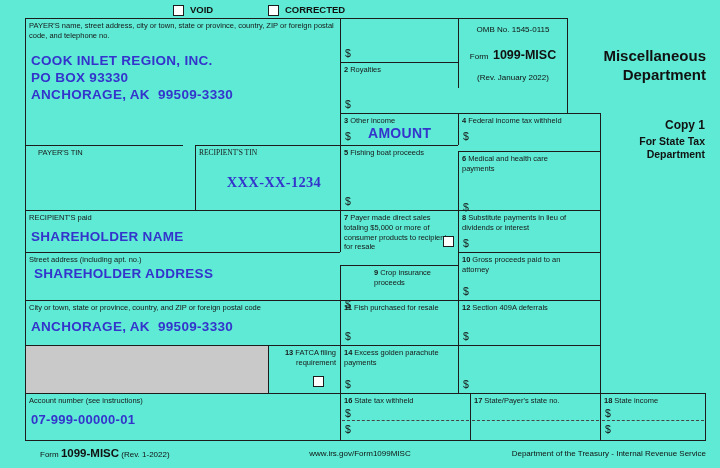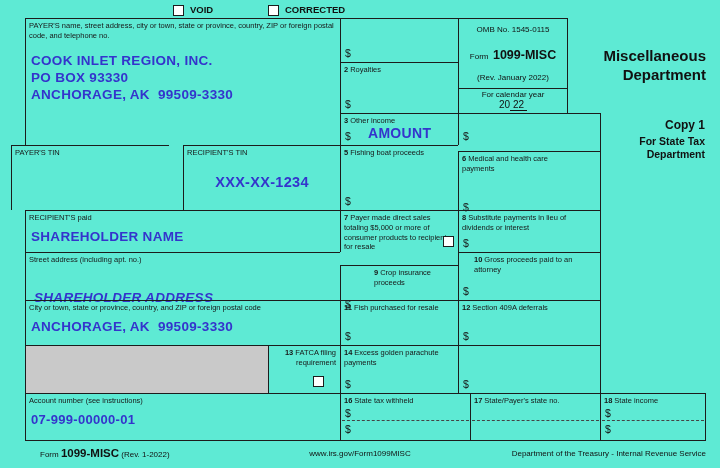--- a/index.html
+++ b/index.html
@@ -44,40 +44,37 @@
     <div class="small8">OMB No. 1545-0115</div>
     <div><span class="small8">Form</span> <span style="font-size:12.5px;font-weight:bold;">1099-MISC</span></div>
     <div class="small8">(Rev. January 2022)</div>
   </div>
 
   <div class="cell" style="left:340px;top:62px;width:118px;height:51px;">
     <div class="lbl"><span class="num">2</span><span>Royalties</span></div>
     <span class="dollar">$</span>
   </div>
 
-  <div class="cell ctr" style="left:458px;top:88px;width:109px;height:25px;padding-top:1px;">
-    <div class="small8">For calendar year</div>
-    <div style="font-size:10px;"><span>20</span><span style="border-bottom:1px solid #111;padding:0 3px;">22</span></div>
-  </div>
 
   <div class="cell" style="left:340px;top:113px;width:118px;height:32px;">
     <div class="lbl"><span class="num">3</span><span>Other income</span></div>
     <span class="dollar">$</span>
     <span class="blue" style="position:absolute;left:27px;bottom:4px;font-size:14px;">AMOUNT</span>
   </div>
 
   <div class="cell" style="left:458px;top:113px;width:142px;height:32px;">
+    <div class="lbl"><span class="num">4</span><span>Federal income tax withheld</span></div>
     <span class="dollar">$</span>
   </div>
 
-  <div class="cell" style="left:11px;top:145px;width:158px;height:65px;">
+  <div class="cell" style="left:25px;top:145px;width:158px;height:65px;padding-left:9px;">
     <div class="lbl">PAYER'S TIN</div>
   </div>
 
-  <div class="cell" style="left:183px;top:145px;width:157px;height:65px;">
+  <div class="cell" style="left:195px;top:145px;width:157px;height:65px;font-family:Liberation Serif, serif;">
     <div class="lbl">RECIPIENT'S TIN</div>
     <div class="blue ctr" style="margin-top:16px;font-size:14.5px;">XXX-XX-1234</div>
   </div>
 
   <div class="cell" style="left:340px;top:145px;width:118px;height:65px;">
     <div class="lbl"><span class="num">5</span><span>Fishing boat proceeds</span></div>
     <span class="dollar">$</span>
   </div>
 
   <div class="cell" style="left:458px;top:151px;width:142px;height:65px;">
@@ -95,29 +92,29 @@
     <div class="cbx" style="right:4px;bottom:5px;"></div>
   </div>
 
   <div class="cell" style="left:458px;top:210px;width:142px;height:42px;">
     <div class="lbl" style="max-width:120px;"><span class="num">8</span><span>Substitute payments in lieu of dividends or interest</span></div>
     <span class="dollar">$</span>
   </div>
 
   <div class="cell" style="left:25px;top:252px;width:315px;height:48px;">
     <div class="lbl">Street address (including apt. no.)</div>
-    <div class="blue entry" style="margin:24px 0 0 8px;font-style:italic;">SHAREHOLDER ADDRESS</div>
+    <div class="blue entry" style="margin:0 0 0 8px;">SHAREHOLDER ADDRESS</div>
   </div>
 
   <div class="cell" style="left:340px;top:265px;width:118px;height:48px;padding-left:30px;">
     <div class="lbl"><span class="num">9</span><span>Crop insurance proceeds</span></div>
     <span class="dollar">$</span>
   </div>
 
-  <div class="cell" style="left:458px;top:252px;width:142px;height:48px;padding-left:12px;">
+  <div class="cell" style="left:458px;top:252px;width:142px;height:48px;">
     <div class="lbl" style="max-width:115px;"><span class="num">10</span><span>Gross proceeds paid to an attorney</span></div>
     <span class="dollar">$</span>
   </div>
 
   <div class="cell" style="left:25px;top:300px;width:315px;height:45px;">
     <div class="lbl">City or town, state or province, country, and ZIP or foreign postal code</div>
     <div class="blue entry" style="margin:5px 0 0 5px;">ANCHORAGE, AK&nbsp; 99509-3330</div>
   </div>
 
   <div class="cell" style="left:340px;top:300px;width:118px;height:45px;">

